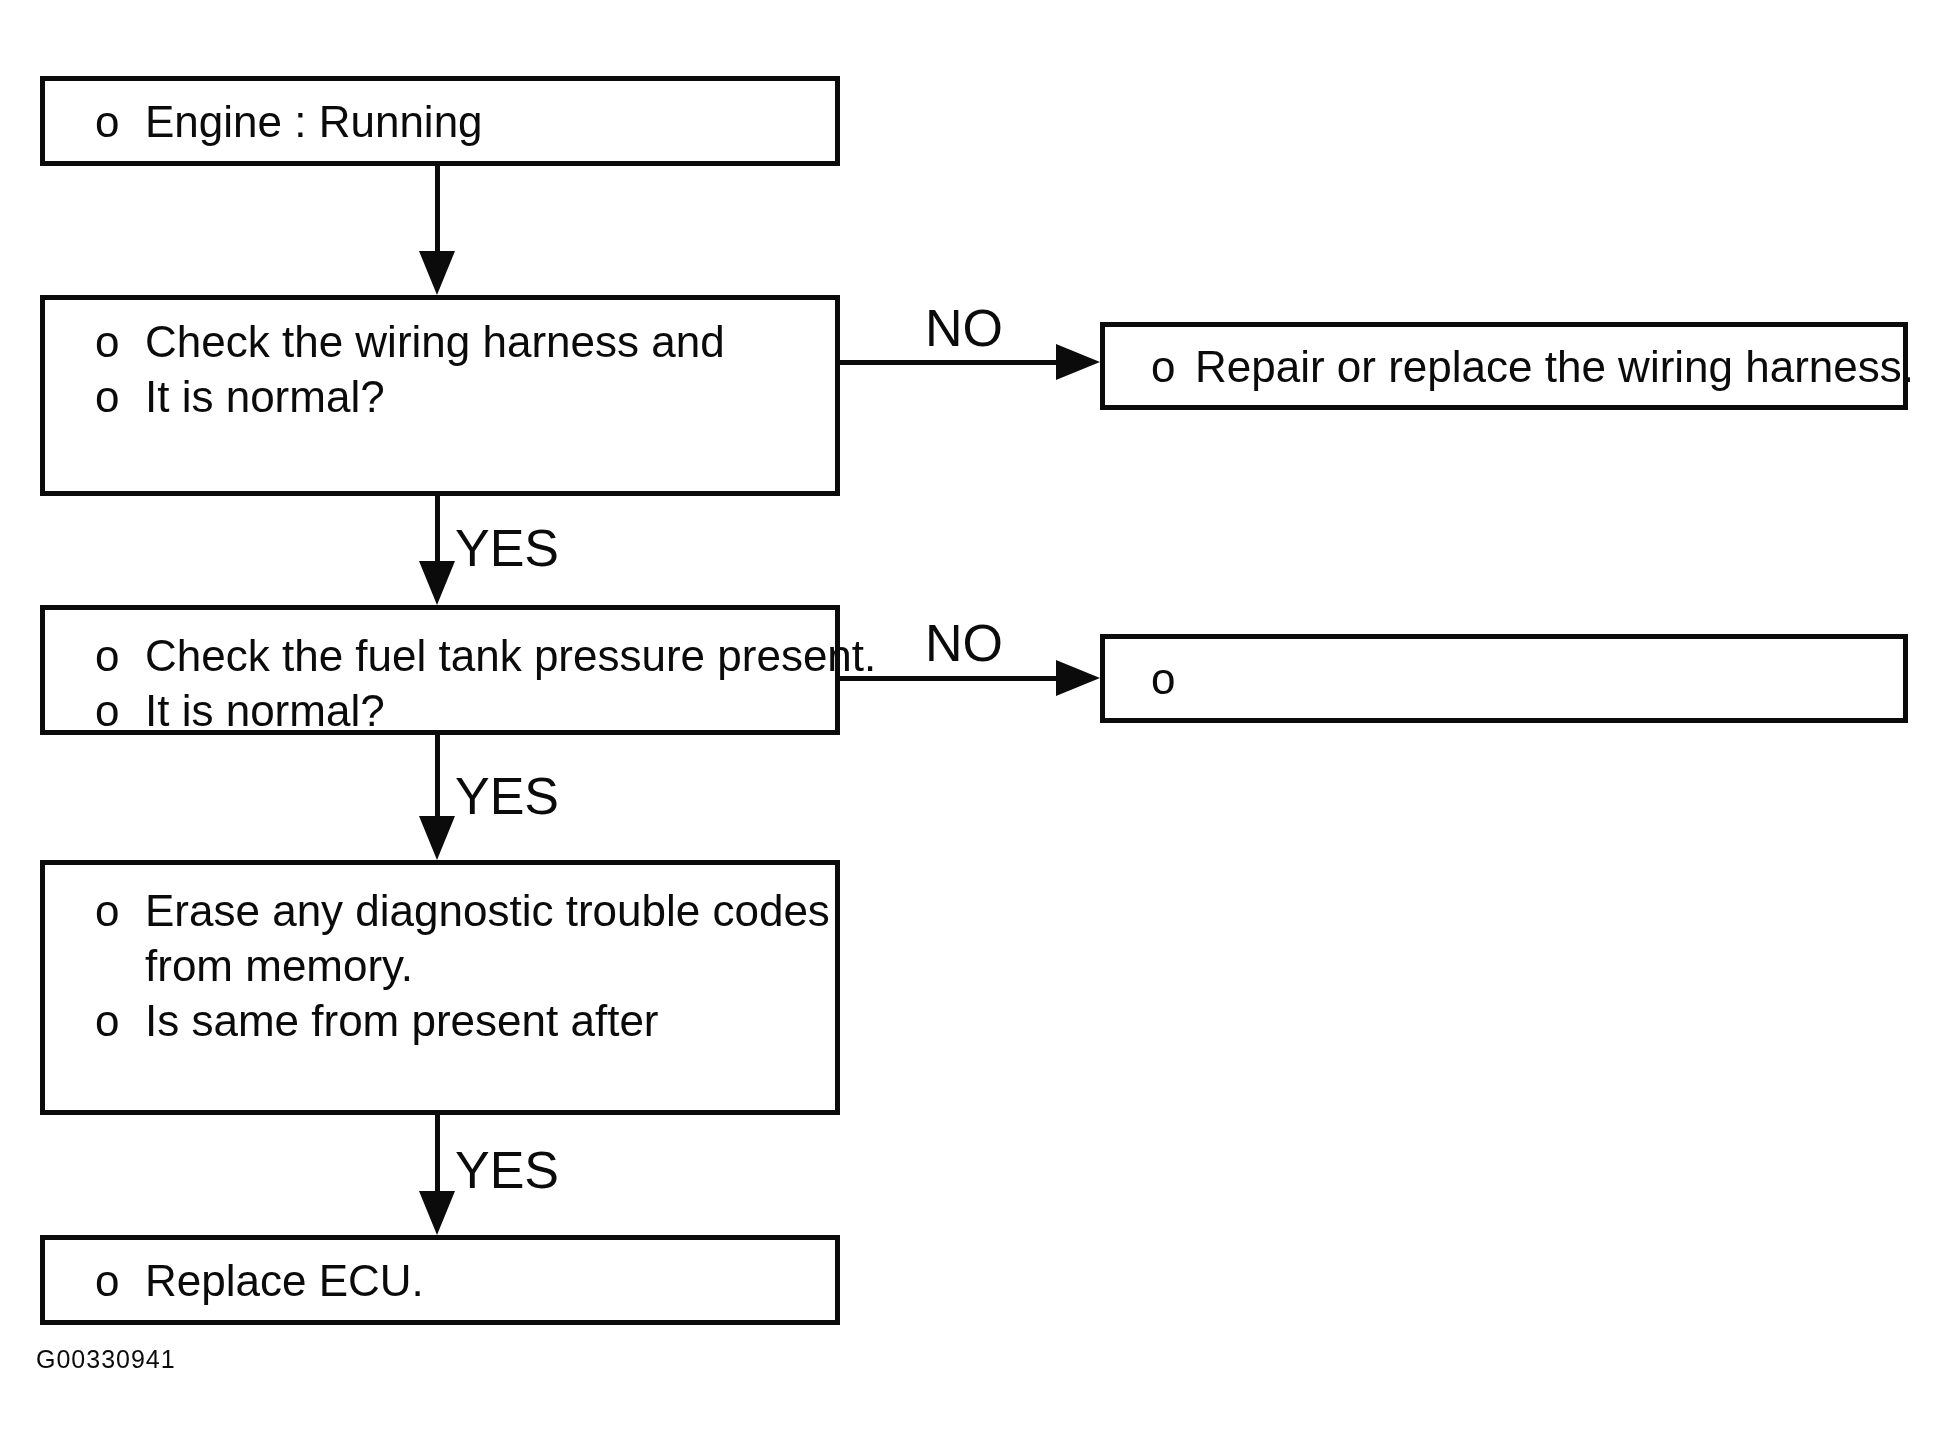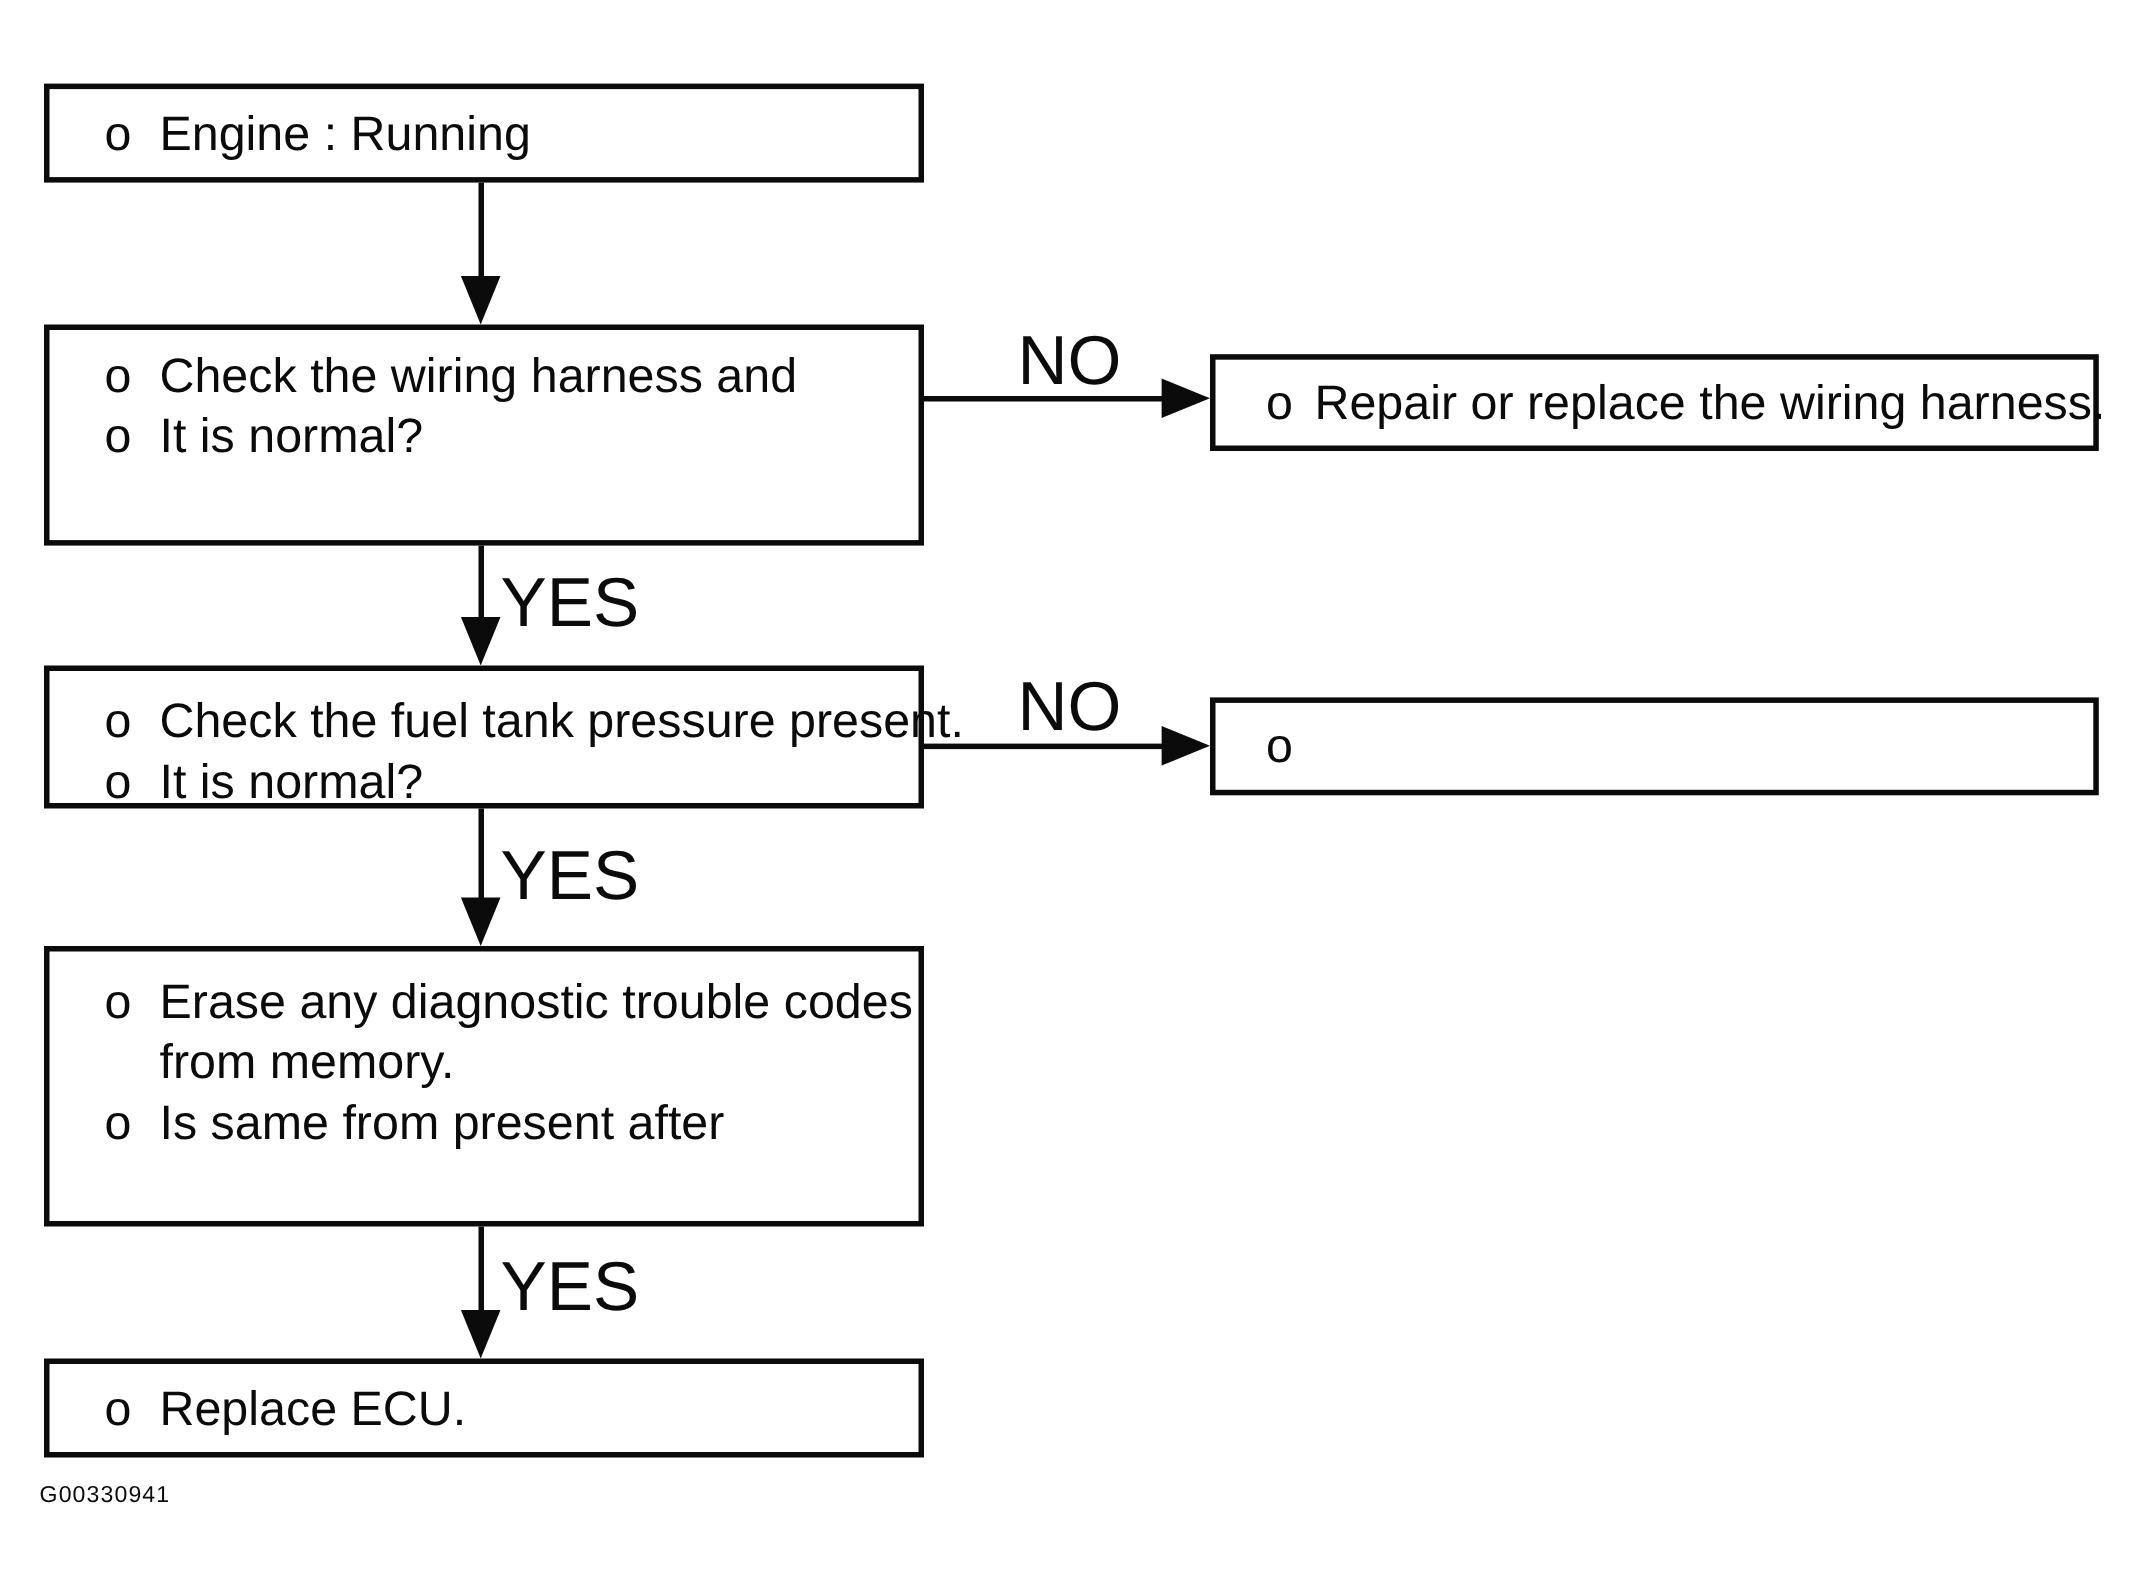--- a/index.html
+++ b/index.html
@@ -43,28 +43,28 @@
     border-top:44px solid #0b0b0b;
   }
   .head-right{
     position:absolute;width:0;height:0;
     border-top:18px solid transparent;
     border-bottom:18px solid transparent;
     border-left:44px solid #0b0b0b;
   }
   .edge-label{
     position:absolute;
-    font-size:63px;
+    font-size:52px;
     line-height:56px;
     white-space:nowrap;
   }
   .figure-code{
     position:absolute;
     left:36px;top:1342px;
-    font-size:21px;
+    font-size:25px;
     line-height:34px;
     letter-spacing:1px;
     text-align:center;
   }
 </style>
 </head>
 <body>
 
 <div id="canvas">
 

